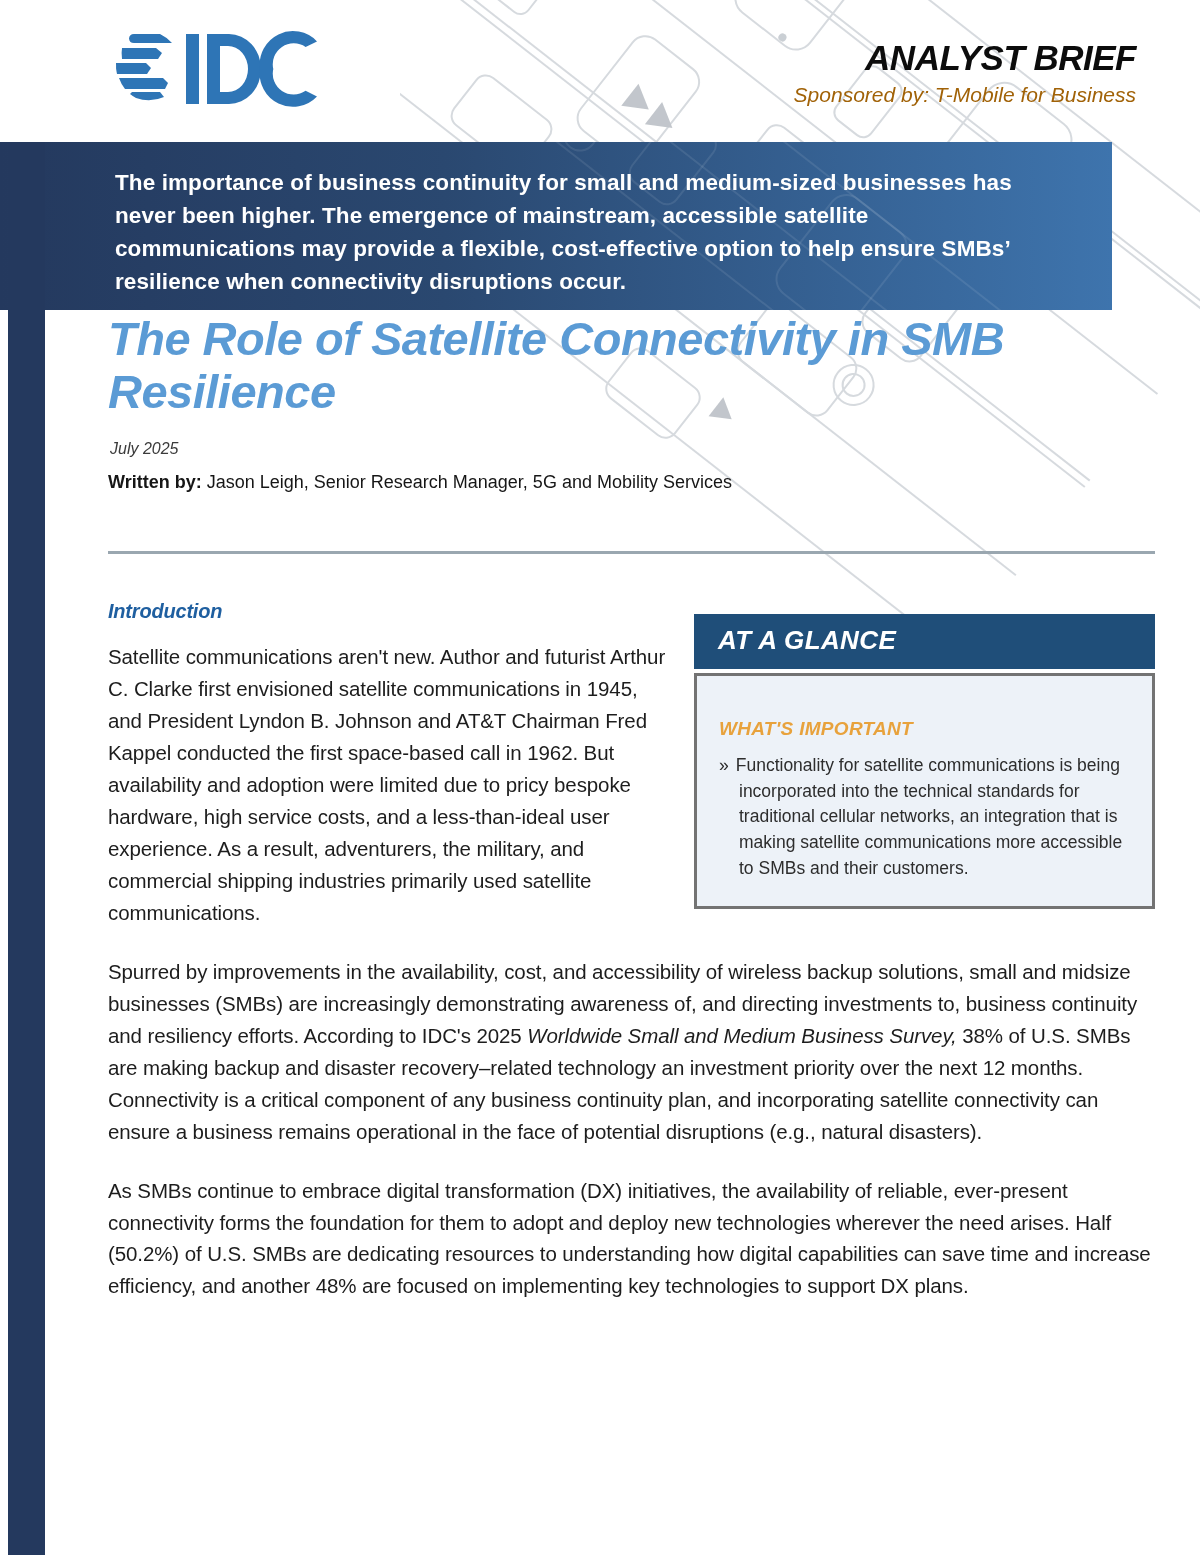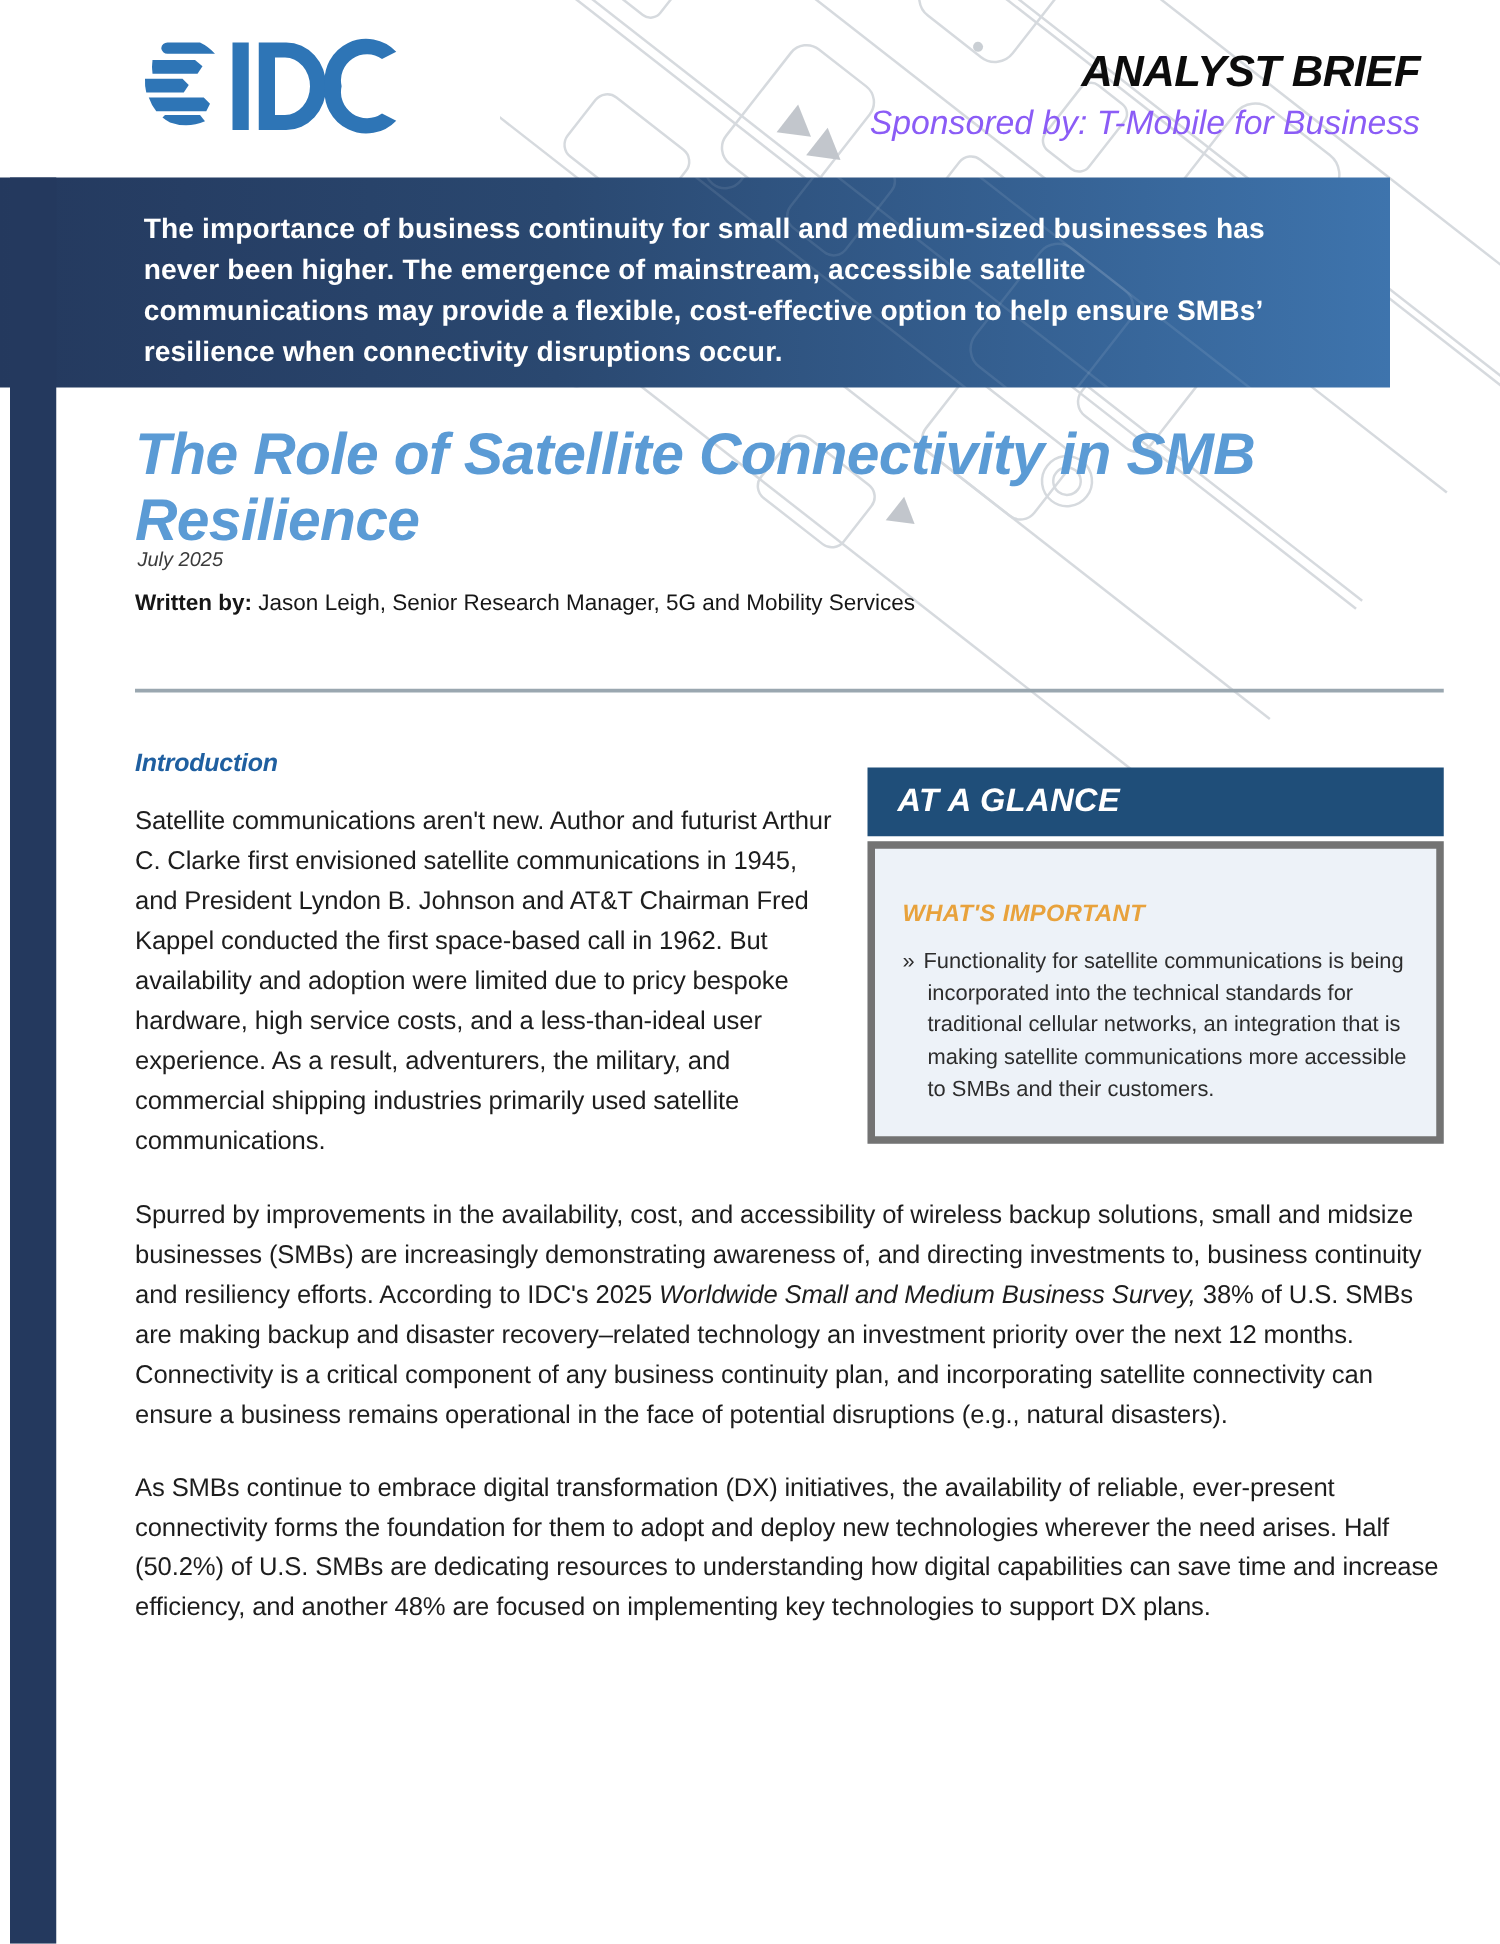--- a/index.html
+++ b/index.html
@@ -22,37 +22,37 @@
     background:#24395E; z-index:3;
   }
   
   .top-header { position:relative; z-index:2; height:113px; }
   .logo { position:absolute; left:108px; top:30px; }
   .brief-block { position:absolute; right:64px; top:38px; text-align:right; }
   .brief-title {
     font-size:35px; font-weight:bold; font-style:italic; color:#0c0c0c;
     letter-spacing:-0.5px;
   }
-  .brief-sponsor { font-size:27px; font-style:italic; color:#8b5cf6; margin-top:5px; }
+  .brief-sponsor { font-size:21px; font-style:italic; color:#a16207; margin-top:5px; }
   
   .banner {
     position:absolute; top:142px; left:0; width:1112px; height:168px;
     background:linear-gradient(90deg,#24395E 0%, #2A4870 40%, #3E74AD 100%);
     z-index:2; overflow:hidden;
   }
   .banner-overlay { position:absolute; top:-40px; right:0; width:760px; height:260px; }
   .banner-text {
     position:relative;
     margin:24px 90px 0 115px; max-width:1005px;
     color:#ffffff; font-size:22.5px; font-weight:bold; line-height:1.47;
     letter-spacing:0.1px;
   }
   
   .doc-title {
-    position:absolute; top:336px; left:108px; width:970px; z-index:2;
+    position:absolute; top:312px; left:108px; width:970px; z-index:2;
     font-size:47px; font-weight:bold; font-style:italic; color:#5B9BD5;
     line-height:1.13; letter-spacing:-0.5px;
   }
   .doc-date {
     position:absolute; top:440px; left:110px; z-index:2;
     font-size:16px; font-style:italic; color:#3b3b3b;
   }
   .byline { position:absolute; top:472px; left:108px; z-index:2; font-size:18px; color:#161616; }
   .byline .bold { font-weight:bold; }
   .rule {
@@ -75,21 +75,21 @@
   
   .glance {
     float:right; width:461px; margin:16px 0 14px 22px;
   }
   .glance-header {
     background:#1F4E79; color:#ffffff; padding:11px 24px 13px 24px;
     font-size:26px; font-weight:bold; font-style:italic; letter-spacing:0.4px;
   }
   .glance-body {
     margin-top:4px;
-    background:#EDF2F8; border:6px solid #737373;
+    background:#EDF2F8; border:3px solid #737373;
     padding:42px 20px 24px 22px;
   }
   .glance-sub {
     color:#E8A23C; font-size:19px; font-weight:bold; font-style:italic;
     letter-spacing:0.3px; margin-bottom:13px;
   }
   .glance-list { list-style:none; }
   .glance-list li {
     font-size:17.5px; line-height:1.47; color:#2d2d2d;
     padding-left:20px; text-indent:-20px; margin-bottom:11px;

